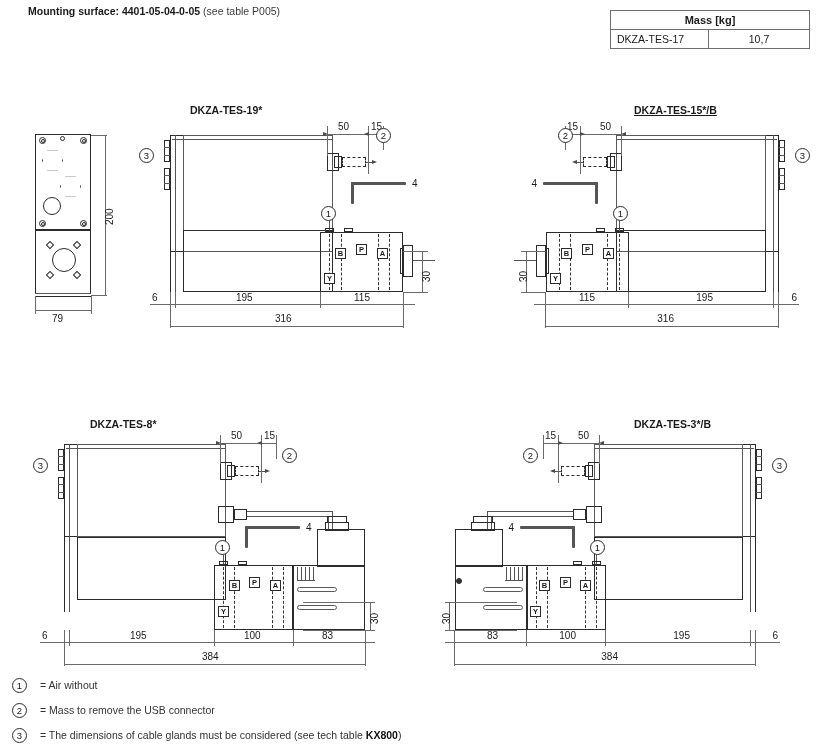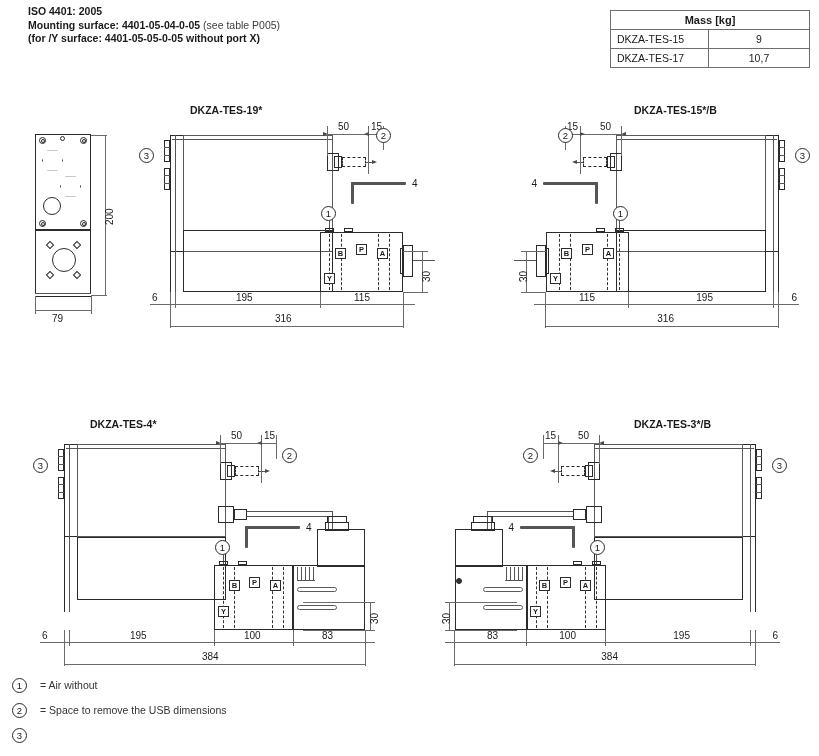--- a/index.html
+++ b/index.html
@@ -63,38 +63,28 @@
   .lrow{position:relative;height:25px;}
   .lrow .lb{position:absolute;left:4px;top:2px;}
   .lrow .lt{position:absolute;left:32px;top:3px;font-size:10.5px;color:#333;white-space:nowrap;}
   .lrow .lt b{font-weight:bold;color:#111;}
 </style>
 </head>
 <body>
 
 <div id="header" class="abs">
   <div class="ln">
-    <b>ISO 4401: 2005</b>
-  </div>
-  <div class="ln">
     <b>Mounting surface: 4401-05-04-0-05</b><span class="light"> (see table P005)</span>
-  </div>
-  <div class="ln">
-    <b>(for /Y surface: 4401-05-05-0-05 without port X)</b>
   </div>
 </div>
 
 <table id="mass-table" class="abs">
   <tbody>
       <tr>
     <th colspan="2">Mass [kg]</th>
-  </tr>
-  <tr>
-    <td>DKZA-TES-15</td>
-    <td class="val">9</td>
   </tr>
   <tr>
     <td>DKZA-TES-17</td>
     <td class="val">10,7</td>
   </tr>
 </tbody>
   </table>
 
 <div class="abs" style="left:0;top:0;width:130px;height:340px;">
 
@@ -213,21 +203,21 @@
   <div class="dimtxt" style="left:22px;top:172px;">6</div>
   <div class="dimtxt" style="left:106px;top:172px;">195</div>
   <div class="dimtxt" style="left:224px;top:172px;">115</div>
 
   <div class="ln-h dim" style="left:40px;top:206px;width:233px;"></div>
   <div class="ln-v dim" style="left:40px;top:186px;height:22px;"></div>
   <div class="ln-v dim" style="left:273px;top:186px;height:22px;"></div>
   <div class="dimtxt" style="left:145px;top:193px;">316</div>
 </div>
 
-<div class="dtitle abs" style="left:634px;top:104px;">DKZA-TES-15*/B</div>
+<div class="dtitle abs" style="left:634px;top:104px;text-decoration:underline;">DKZA-TES-15*/B</div>
 <div class="abs" style="left:499px;top:120px;width:320px;height:220px;transform:scaleX(-1);">
 
   <div class="bubble" style="left:9px;top:28px;transform:scaleX(-1);">3</div>
   <div class="gland" style="left:34px;top:20px;width:6px;height:22px;"></div>
   <div class="gland" style="left:34px;top:48px;width:6px;height:22px;"></div>
   <div class="ln-h thin" style="left:34px;top:27px;width:6px;"></div>
   <div class="ln-h thin" style="left:34px;top:35px;width:6px;"></div>
   <div class="ln-h thin" style="left:34px;top:55px;width:6px;"></div>
   <div class="ln-h thin" style="left:34px;top:63px;width:6px;"></div>
 
@@ -292,21 +282,21 @@
   <div class="ln-v dim" style="left:273px;top:172px;height:16px;"></div>
   <div class="dimtxt" style="left:22px;top:172px;transform:scaleX(-1);transform-origin:center;">6</div>
   <div class="dimtxt" style="left:106px;top:172px;transform:scaleX(-1);transform-origin:center;">195</div>
   <div class="dimtxt" style="left:224px;top:172px;transform:scaleX(-1);transform-origin:center;">115</div>
   <div class="ln-h dim" style="left:40px;top:206px;width:233px;"></div>
   <div class="ln-v dim" style="left:40px;top:186px;height:22px;"></div>
   <div class="ln-v dim" style="left:273px;top:186px;height:22px;"></div>
   <div class="dimtxt" style="left:145px;top:193px;transform:scaleX(-1);transform-origin:center;">316</div>
 </div>
 
-<div class="dtitle abs" style="left:90px;top:418px;">DKZA-TES-4*</div>
+<div class="dtitle abs" style="left:90px;top:418px;">DKZA-TES-8*</div>
 <div class="abs" style="left:20px;top:430px;width:390px;height:225px;">
 
   <div class="bubble" style="left:13px;top:28px;">3</div>
   <div class="gland" style="left:38px;top:19px;width:6px;height:22px;"></div>
   <div class="gland" style="left:38px;top:47px;width:6px;height:22px;"></div>
   <div class="ln-h thin" style="left:38px;top:26px;width:6px;"></div>
   <div class="ln-h thin" style="left:38px;top:34px;width:6px;"></div>
   <div class="ln-h thin" style="left:38px;top:54px;width:6px;"></div>
   <div class="ln-h thin" style="left:38px;top:62px;width:6px;"></div>
 
@@ -492,18 +482,19 @@
   <div class="dimtxt" style="left:182px;top:221px;transform:scaleX(-1);transform-origin:center;">384</div>
 </div>
 
 <div id="legend" class="abs">
   <div class="lrow">
     <div class="bubble lb">1</div>
     <div class="lt">= Air without</div>
   </div>
   <div class="lrow">
     <div class="bubble lb">2</div>
-    <div class="lt">= Space to remove the USB dimensions</div>
+    <div class="lt">= Mass to remove the USB connector</div>
   </div>
   <div class="lrow">
     <div class="bubble lb">3</div>
+    <div class="lt"><span>= The dimensions of cable glands must be considered (see tech table </span><b>KX800</b><span>)</span></div>
   </div>
 </div>
 
 </body></html>

